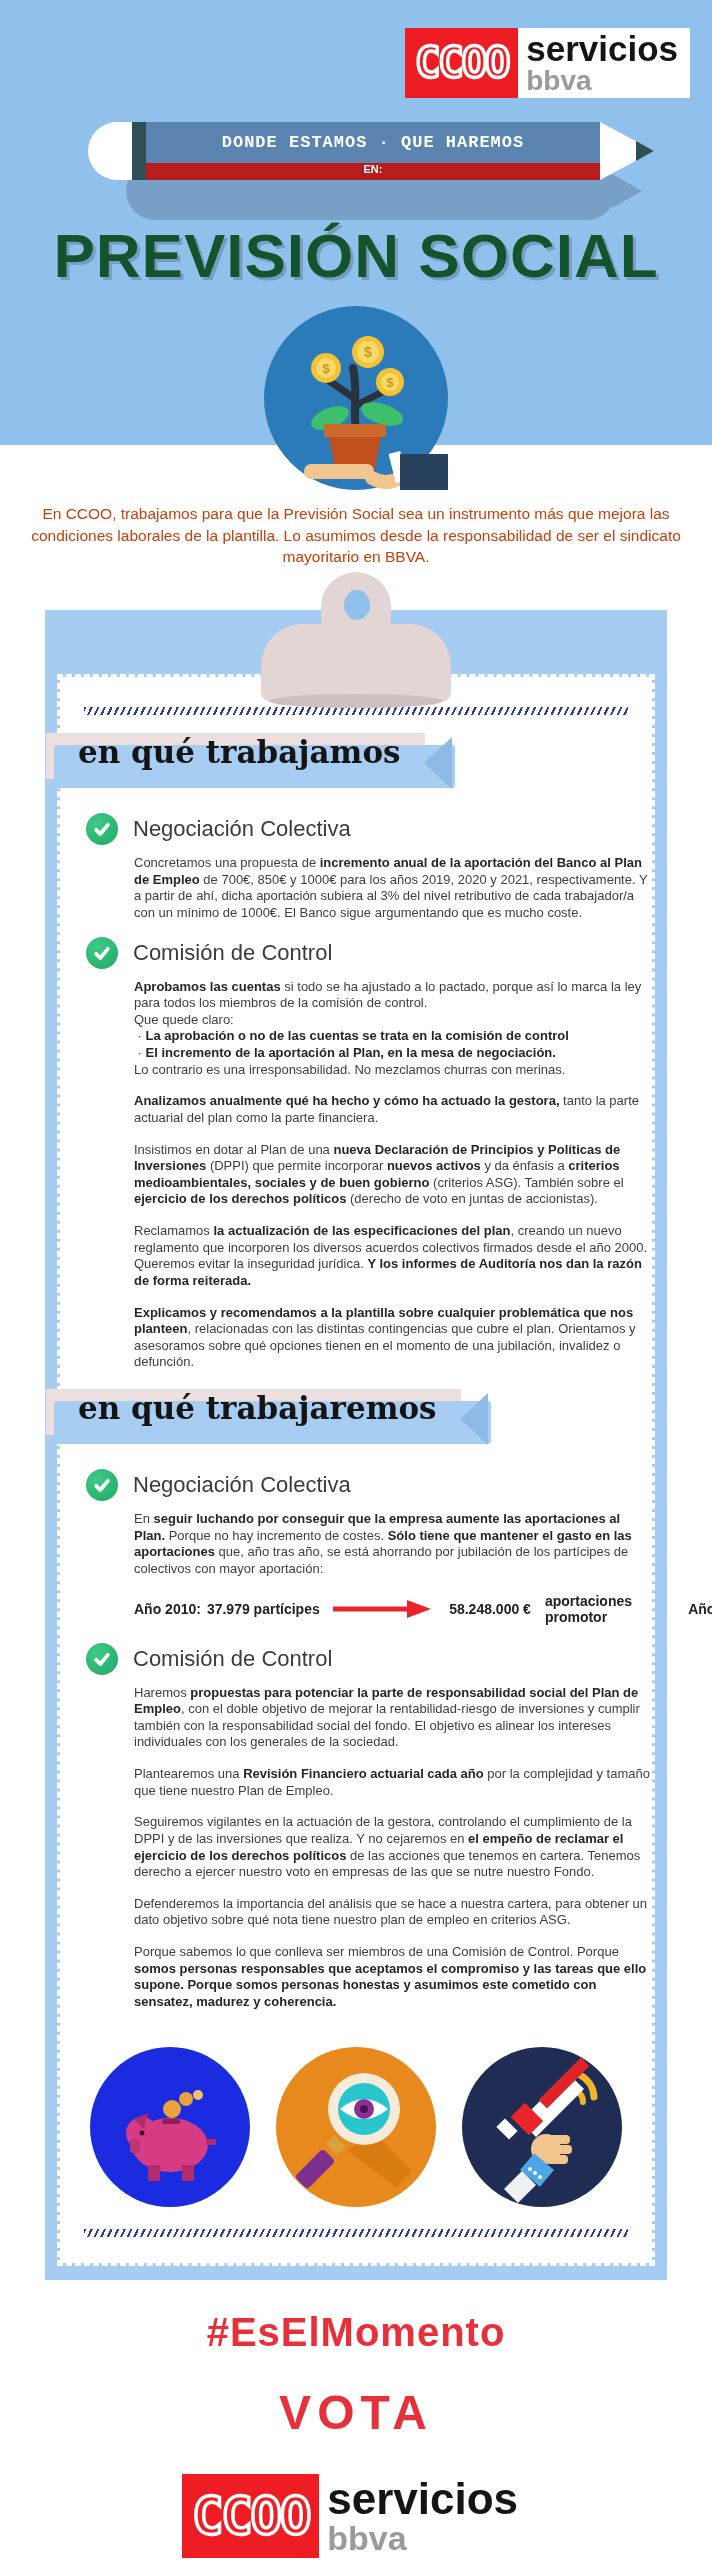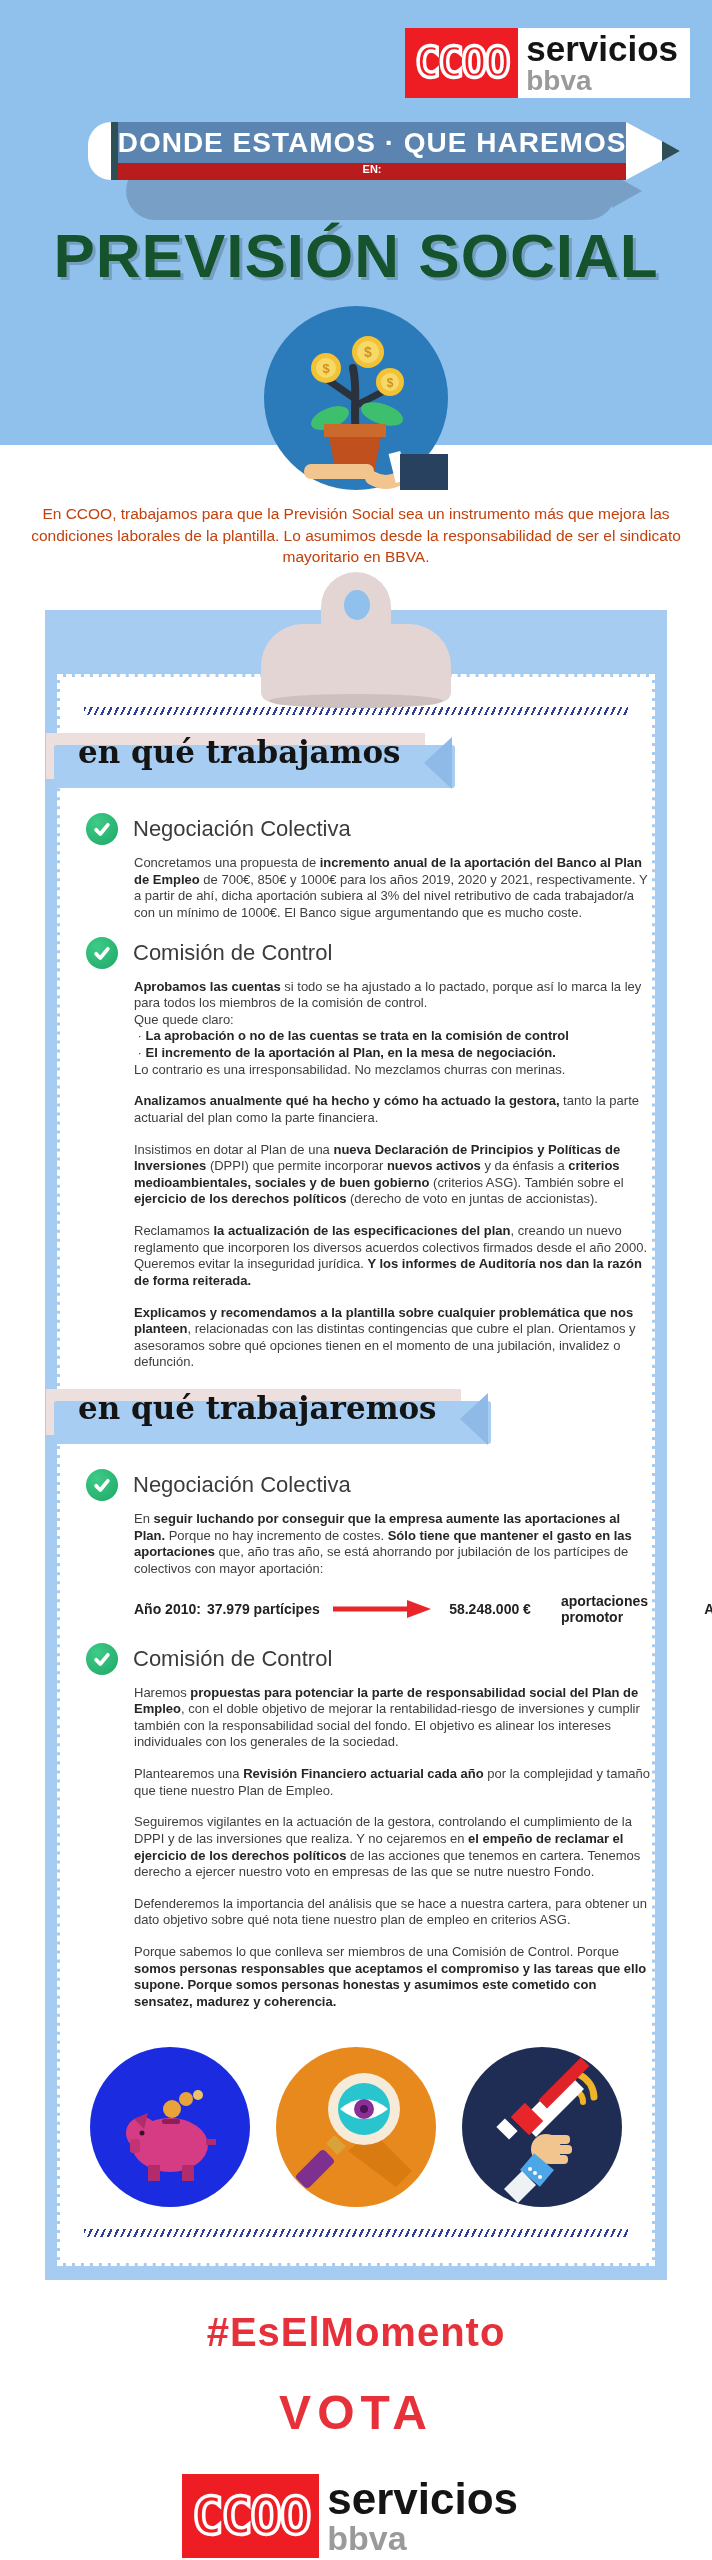--- a/index.html
+++ b/index.html
@@ -23,21 +23,21 @@
 
   .pencil-wrap { position:absolute; top:122px; left:88px; width:566px; height:100px; }
   .pencil-shadow { position:absolute; left:38px; top:40px; width:490px; height:58px; background:#78a0c6; border-radius:30px; }
   .pencil-shadow::after { content:""; position:absolute; right:-26px; top:12px; width:0; height:0;
       border-top:17px solid transparent; border-bottom:17px solid transparent; border-left:30px solid #78a0c6; }
   .pencil { position:absolute; left:0; top:0; display:flex; height:58px; width:100%; }
   .pencil-eraser { width:44px; background:#ffffff; border-radius:34px 0 0 34px; }
   .pencil-band { width:14px; background:#2e4f55; }
   .pencil-body { flex:1; background:#5b84b0; display:flex; flex-direction:column; }
   .pencil-line1 { flex:1; display:flex; align-items:center; justify-content:center; color:#fff;
-      font-weight:bold; font-size:28px; letter-spacing:1px; white-space:nowrap; }
+      font-weight:bold; font-size:17px; letter-spacing:1px; white-space:nowrap;font-family:Liberation Mono, monospace; }
   .pencil-line2 { height:17px; background:#b91c1c; color:#fff; text-align:center; font-weight:bold; font-size:11px; }
   .pencil-tip { position:relative; width:54px; }
   .pencil-tip::before { content:""; position:absolute; left:0; top:0; width:0; height:0;
       border-top:29px solid transparent; border-bottom:29px solid transparent; border-left:54px solid #ffffff; }
   .pencil-tip::after { content:""; position:absolute; left:36px; top:19px; width:0; height:0;
       border-top:10px solid transparent; border-bottom:10px solid transparent; border-left:18px solid #2e4f55; }
 
   .hero-title { position:absolute; top:220px; left:0; width:100%; text-align:center; color:#14532d;
       font-size:62px; font-weight:bold; letter-spacing:1px; white-space:nowrap;
       text-shadow:3px 3px 0 rgba(96,128,160,0.55), 0 0 1px #d8e6f4; }
@@ -77,21 +77,21 @@
   .check-label { font-size:22px; color:#3b3b3b; }
 
   .para { margin:0 0 15px 58px; width:520px; font-size:13px; line-height:1.28; color:#3e3e3e; white-space:pre-line; }
 
   .comp-table { margin:4px 0 18px 58px; display:flex; gap:7px; }
   .comp-row { display:flex; align-items:center; font-weight:bold; font-size:14px; color:#222; }
   .cell-year { width:82px; }
   .cell-part { width:140px; }
   .cell-arrow { width:112px; display:flex; align-items:center; }
   .cell-amount { width:112px; text-align:right; }
-  .cell-label { margin-left:30px; }
+  .cell-label { margin-left:14px; }
 
   .icons-row { display:flex; justify-content:center; gap:26px; margin:36px 0 10px 0; }
   .icon-circle { width:160px; height:160px; }
 
   
   .footer { text-align:center; padding:30px 0 24px 0; }
   .hashtag { color:#e6313a; font-size:40px; font-weight:bold; letter-spacing:1px; }
   .vota { color:#e6313a; font-size:48px; font-weight:bold; letter-spacing:6px; margin-top:30px; }
   .footer-logo { margin-top:34px; }
   .footer-logo .logo-red { font-size:52px; }

